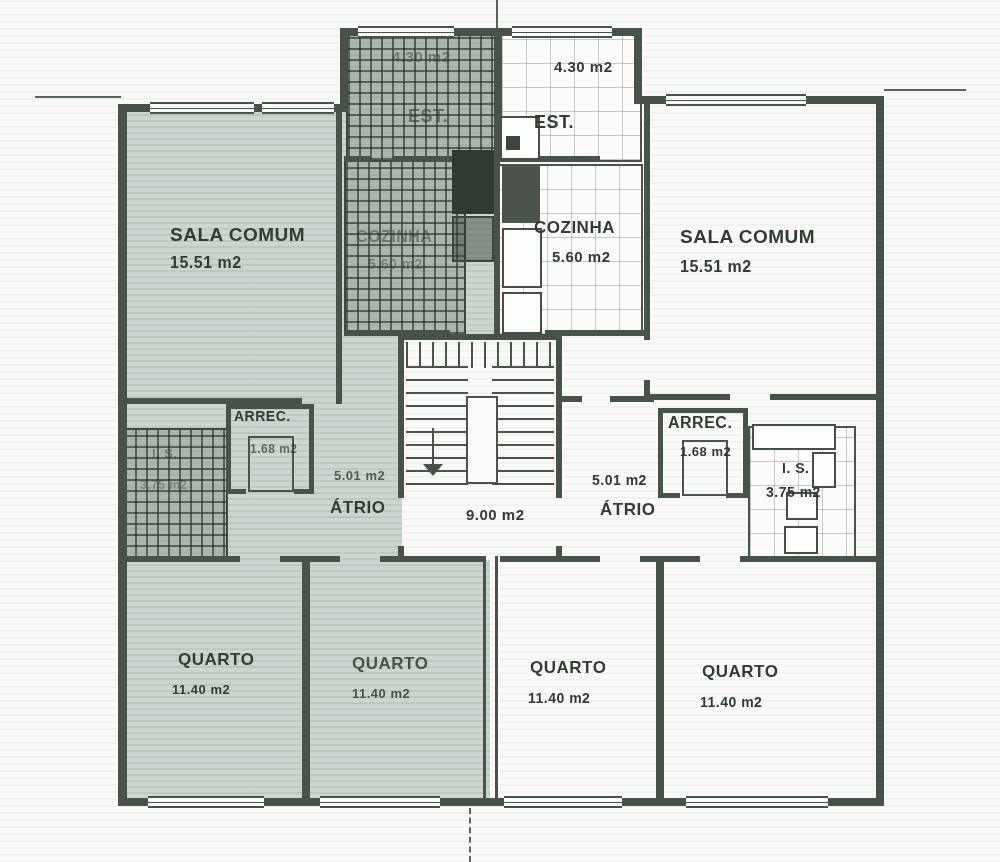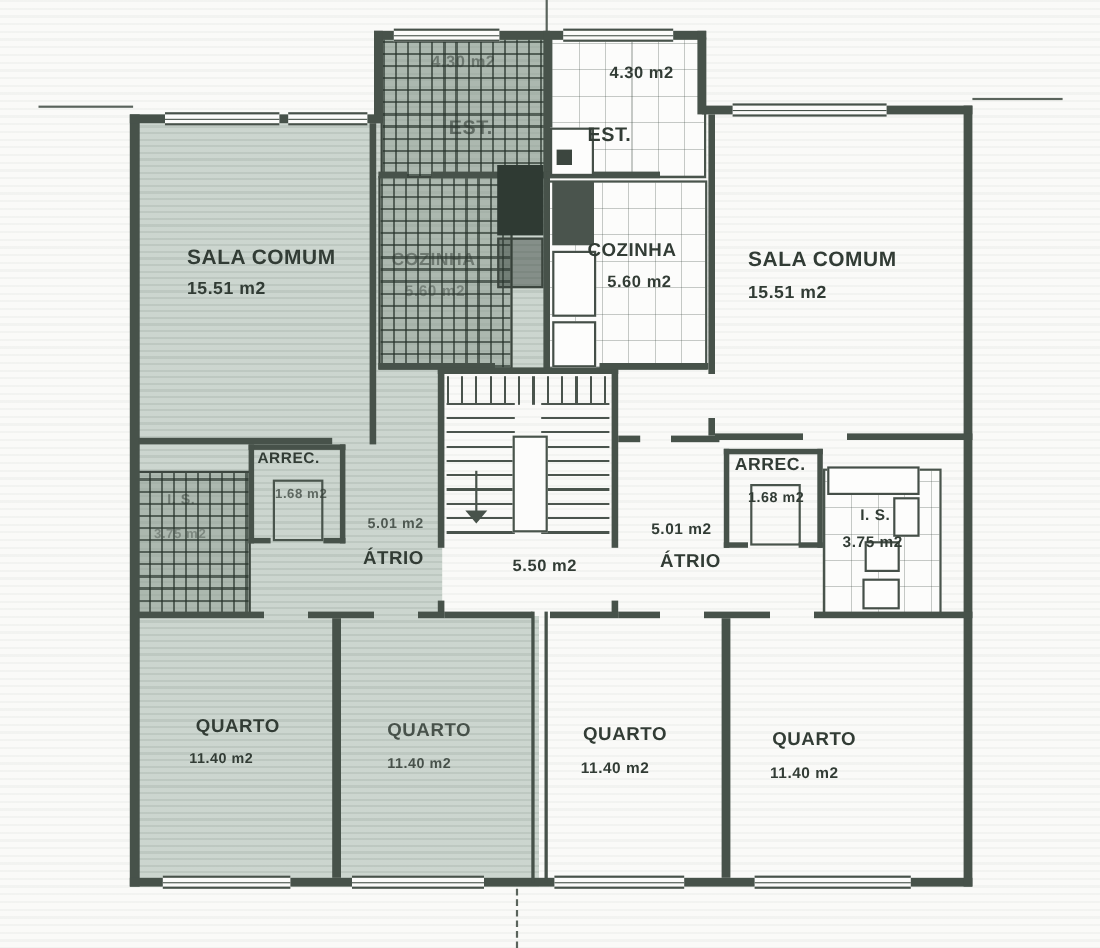--- a/index.html
+++ b/index.html
@@ -182,21 +182,21 @@
 
   <div class="lbl" style="left:782px;top:460px;font-size:14px;">I. S.</div>
   <div class="lbl" style="left:766px;top:484px;font-size:14px;">3.75 m2</div>
 
   <div class="lbl" style="left:334px;top:468px;font-size:13px;opacity:0.8;">5.01 m2</div>
   <div class="lbl" style="left:330px;top:498px;font-size:17px;">ÁTRIO</div>
 
   <div class="lbl" style="left:592px;top:472px;font-size:14px;">5.01 m2</div>
   <div class="lbl" style="left:600px;top:500px;font-size:17px;">ÁTRIO</div>
 
-  <div class="lbl" style="left:466px;top:506px;font-size:15px;">5.50 m2</div>
+  <div class="lbl" style="left:466px;top:506px;font-size:15px;">9.00 m2</div>
 
   <div class="lbl" style="left:178px;top:650px;font-size:17px;">QUARTO</div>
   <div class="lbl" style="left:172px;top:682px;font-size:13px;">11.40 m2</div>
 
   <div class="lbl" style="left:352px;top:654px;font-size:17px;opacity:0.85;">QUARTO</div>
   <div class="lbl" style="left:352px;top:686px;font-size:13px;opacity:0.85;">11.40 m2</div>
 
   <div class="lbl" style="left:530px;top:658px;font-size:17px;">QUARTO</div>
   <div class="lbl" style="left:528px;top:690px;font-size:14px;">11.40 m2</div>
 

